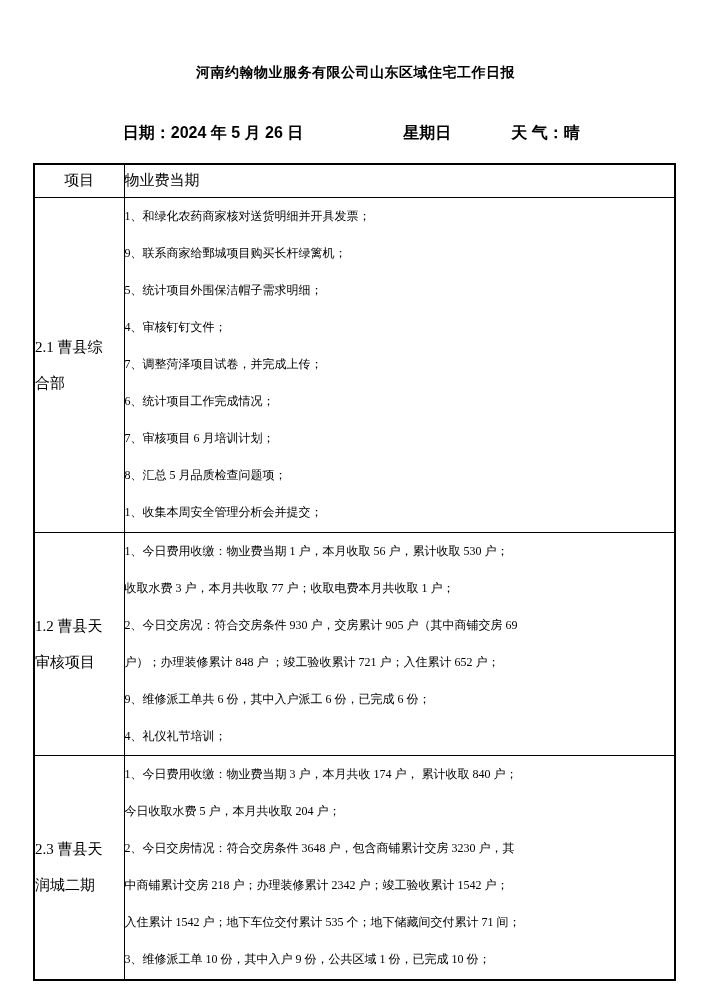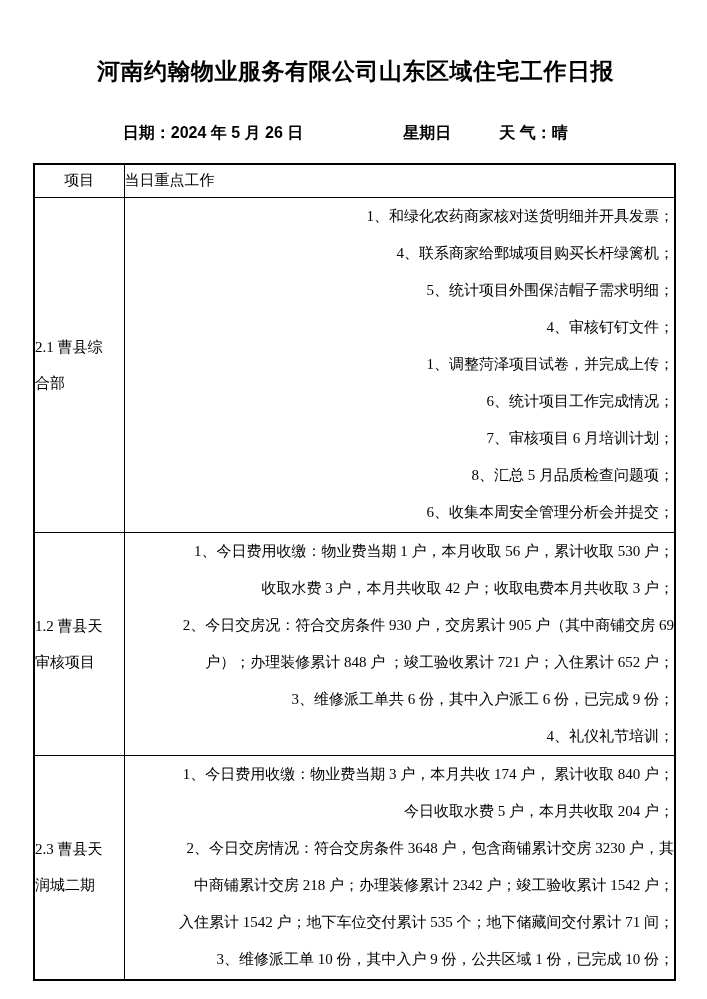--- a/index.html
+++ b/index.html
@@ -18,35 +18,35 @@
     position: relative;
     width: 707px;
     height: 999px;
     background: #ffffff;
   }
   .doc-title {
     margin: 58px 0 0 4px;
     text-align: center;
     font-family: Liberation Mono, monospace;
     font-weight: bold;
-    font-size: 23px;
+    font-size: 14px;
     line-height: 30px;
     letter-spacing: 0.5px;
   }
   .date-line {
     margin: 12px 0 0 105px;
     height: 22px;
     font-family: "Liberation Sans", sans-serif;
     font-weight: bold;
     font-size: 16px;
     line-height: 22px;
     white-space: pre;
   }
   .date-line .weekday { margin-left: 100px; }
-  .date-line .weather { margin-left: 48px; }
+  .date-line .weather { margin-left: 60px; }
 
   table.report {
     margin: 41px 0 0 33px;
     width: 641px;
     border-collapse: collapse;
     table-layout: fixed;
     border: 2px solid #000;
   }
   table.report th, table.report td {
     border: 1px solid #000;
@@ -74,24 +74,24 @@
   td.project-cell {
     text-align: left;
     padding-left: 7px;
     font-size: 15px;
   }
   td.project-cell .line {
     line-height: 36px;
     white-space: pre;
   }
   td.work-cell {
-    text-align: right;
+    text-align: left;
     padding-left: 10px;
     padding-right: 2px;
-    font-size: 15px;
+    font-size: 12px;
     margin-left: 20px;
   }
   td.work-cell .line {
     line-height: 37px;
     white-space: pre;
   }
 </style>
 </head>
 <body>
 
@@ -104,52 +104,52 @@
   </div>
 
   <table class="report">
     <colgroup>
       <col class="c-project">
       <col class="c-work">
     </colgroup>
     <tbody>
       <tr class="header-row">
         <th class="project-header">项目</th>
-        <th class="work-header">当日重点工作</th>
+        <th class="work-header">物业费当期</th>
       </tr>
 
       <tr class="row-0">
         <td class="project-cell">
             <div class="line">2.1 曹县综</div>
             <div class="line">合部</div>
           </td>
         <td class="work-cell">
             <div class="line">1、和绿化农药商家核对送货明细并开具发票；</div>
-            <div class="line">4、联系商家给鄄城项目购买长杆绿篱机；</div>
+            <div class="line">9、联系商家给鄄城项目购买长杆绿篱机；</div>
             <div class="line">5、统计项目外围保洁帽子需求明细；</div>
             <div class="line">4、审核钉钉文件；</div>
-            <div class="line">1、调整菏泽项目试卷，并完成上传；</div>
+            <div class="line">7、调整菏泽项目试卷，并完成上传；</div>
             <div class="line">6、统计项目工作完成情况；</div>
             <div class="line">7、审核项目 6 月培训计划；</div>
             <div class="line">8、汇总 5 月品质检查问题项；</div>
-            <div class="line">6、收集本周安全管理分析会并提交；</div>
+            <div class="line">1、收集本周安全管理分析会并提交；</div>
           </td>
       </tr>
 
       <tr class="row-1">
         <td class="project-cell">
             <div class="line">1.2 曹县天</div>
             <div class="line">审核项目</div>
           </td>
         <td class="work-cell">
             <div class="line">1、今日费用收缴：物业费当期 1 户，本月收取 56 户，累计收取 530 户；</div>
-            <div class="line">收取水费 3 户，本月共收取 42 户；收取电费本月共收取 3 户；</div>
+            <div class="line">收取水费 3 户，本月共收取 77 户；收取电费本月共收取 1 户；</div>
             <div class="line">2、今日交房况：符合交房条件 930 户，交房累计 905 户（其中商铺交房 69</div>
             <div class="line">户）；办理装修累计 848 户 ；竣工验收累计 721 户；入住累计 652 户；</div>
-            <div class="line">3、维修派工单共 6 份，其中入户派工 6 份，已完成 9 份；</div>
+            <div class="line">9、维修派工单共 6 份，其中入户派工 6 份，已完成 6 份；</div>
             <div class="line">4、礼仪礼节培训；</div>
           </td>
       </tr>
 
       <tr class="row-2">
         <td class="project-cell">
             <div class="line">2.3 曹县天</div>
             <div class="line">润城二期</div>
           </td>
         <td class="work-cell">

